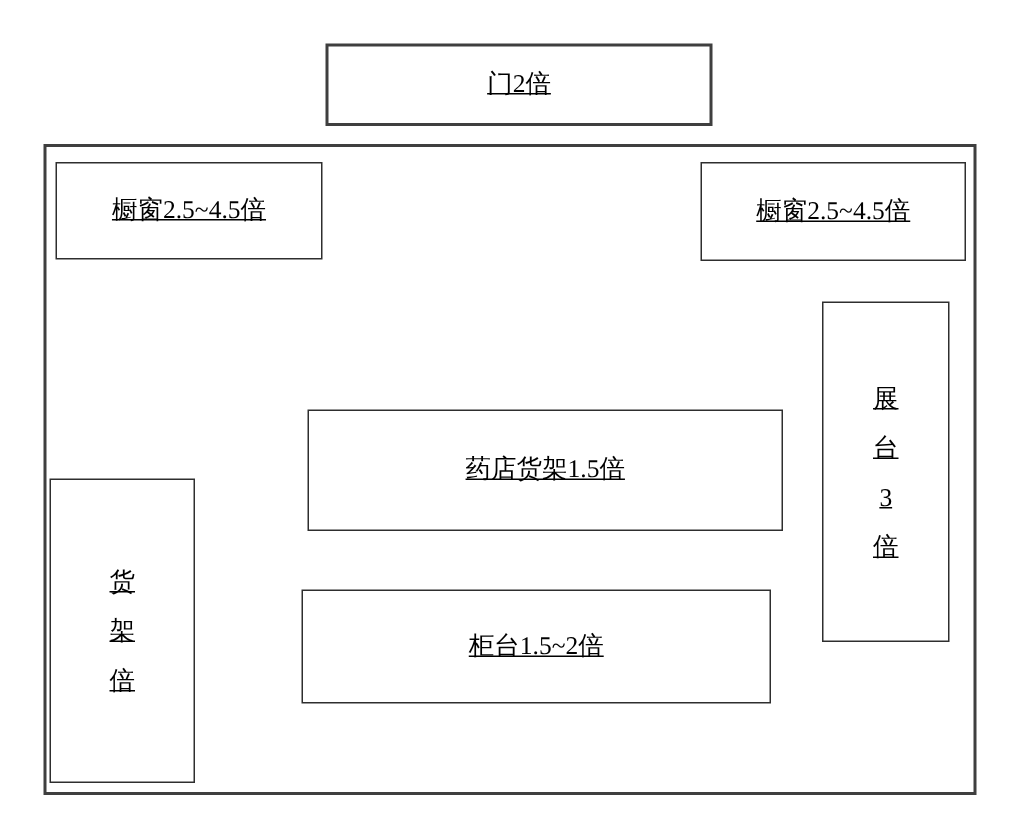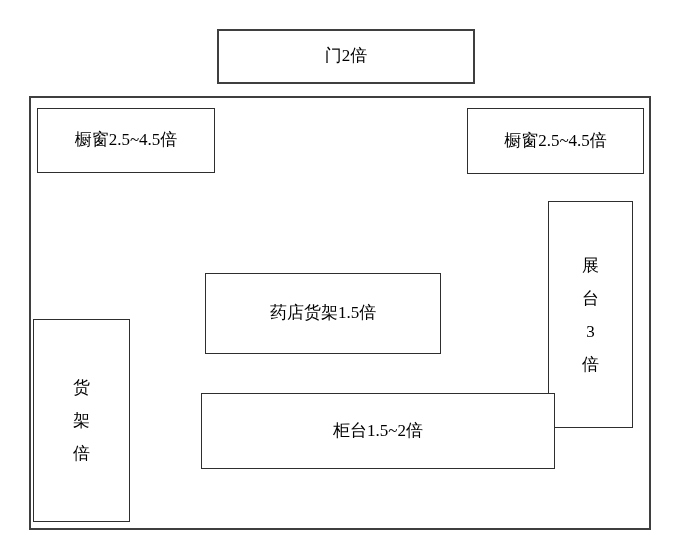--- a/index.html
+++ b/index.html
@@ -17,33 +17,34 @@
     box-sizing: border-box;
     border: 1px solid var(--border, #2e2e2e);
     background: var(--background, #ffffff);
     display: flex;
     align-items: center;
     justify-content: center;
     font-size: 17px;
     line-height: 1.2;
     text-align: center;
     white-space: nowrap;
+    text-decoration: underline;
   }
   .thick { border-width: 2px; border-color: var(--outline, #3f3f3f); }
   .vertical { flex-direction: column; }
   .vline { line-height: 33px; text-align: center; }
 
   #door          { left: 217px; top: 29px;  width: 258px; height: 55px; }
   #room          { left: 29px;  top: 96px;  width: 622px; height: 434px; background: transparent; }
   #window-left   { left: 37px;  top: 108px; width: 178px; height: 65px; }
   #window-right  { left: 467px; top: 108px; width: 177px; height: 66px; }
   #display-stand { left: 548px; top: 201px; width: 85px;  height: 227px; }
-  #pharmacy-shelf{ left: 205px; top: 273px; width: 236px; height: 81px; }
+  #pharmacy-shelf{ left: 205px; top: 273px; width: 317px; height: 81px; }
   #shelf         { left: 33px;  top: 319px; width: 97px;  height: 203px; }
-  #counter       { left: 201px; top: 393px; width: 354px; height: 76px; }
+  #counter       { left: 201px; top: 393px; width: 313px; height: 76px; }
 </style>
 </head>
 <body>
 
 <div class="box thick" id="door">
   <span>门2倍</span>
 </div>
 
 <div class="box thick" id="room"></div>
 

